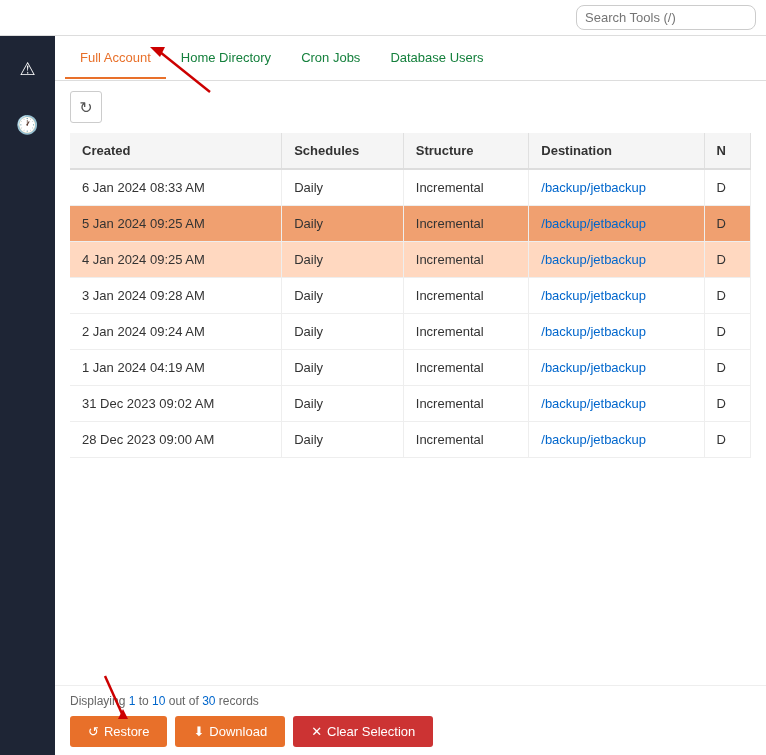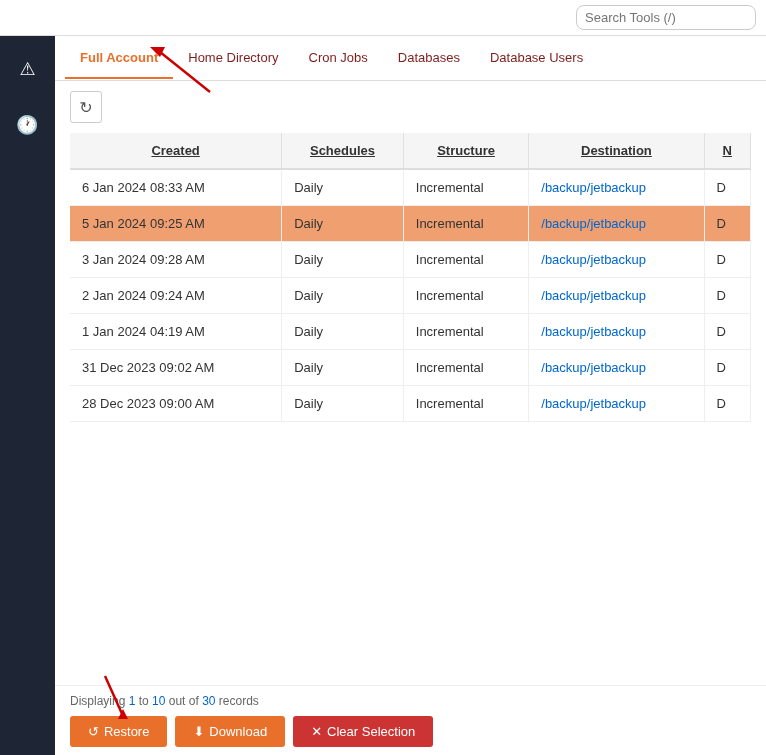--- a/index.html
+++ b/index.html
@@ -76,28 +76,28 @@
       padding: 0 10px;
       background: #fff;
       height: 45px;
       gap: 0;
       overflow: hidden;
     }
     .tab {
       padding: 12px 15px;
       font-size: 13px;
       cursor: pointer;
-      color: #7f1d1d;
+      color: #15803d;
       white-space: nowrap;
       border-bottom: 2px solid transparent;
     }
     .tab.active {
       color: #e8702a;
       border-bottom: 2px solid #e8702a;
-      font-weight: 700;
+      font-weight: 400;
     }
 
     
     .content-area {
       flex: 1;
       padding: 10px 15px;
       overflow-y: auto;
     }
 
     
@@ -120,26 +120,25 @@
     .data-table {
       width: 100%;
       border-collapse: collapse;
       font-size: 13px;
     }
     .data-table thead tr {
       background: #f5f5f5;
       border-bottom: 2px solid #ddd;
     }
     .data-table thead th {
-      text-align: center;
+      text-align: left;
       padding: 10px 12px;
       font-weight: 600;
       color: #333;
       border-right: 1px solid #e0e0e0;
-      text-decoration: underline;
     }
     .data-table tbody tr {
       border-bottom: 1px solid #eee;
     }
     .data-table tbody td {
       padding: 10px 12px;
       color: #333;
       border-right: 1px solid #eee;
     }
     .row-highlighted {
@@ -209,21 +208,20 @@
     <div class="sidebar-icon">⚠</div>
     <div class="sidebar-icon">🕐</div>
   </div>
 
   <div class="main-content">
 
     <div class="tabs">
       <div class="tab active">Full Account</div>
       <div class="tab">Home Directory</div>
       <div class="tab">Cron Jobs</div>
-      <div class="tab">Databases</div>
       <div class="tab">Database Users</div>
     </div>
 
     <div class="content-area">
 
       <svg style="position:absolute; top:42px; left:140px; z-index:100; pointer-events:none;" width="80" height="55" viewBox="0 0 80 55">
         <line x1="70" y1="50" x2="20" y2="10" stroke="#cc0000" stroke-width="2.5"></line>
         <polygon points="10,5 25,5 20,15" fill="#cc0000"></polygon>
       </svg>
 
@@ -242,20 +240,27 @@
         <tbody id="table-body">
         <tr>
               <td>6 Jan 2024 08:33 AM</td>
               <td>Daily</td>
               <td>Incremental</td>
               <td><a href="#" class="destination-link">/backup/jetbackup</a></td>
               <td>D</td>
             </tr>
             <tr class="row-highlighted">
               <td>5 Jan 2024 09:25 AM</td>
+              <td>Daily</td>
+              <td>Incremental</td>
+              <td><a href="#" class="destination-link">/backup/jetbackup</a></td>
+              <td>D</td>
+            </tr>
+            <tr class="row-light-highlight">
+              <td>4 Jan 2024 09:25 AM</td>
               <td>Daily</td>
               <td>Incremental</td>
               <td><a href="#" class="destination-link">/backup/jetbackup</a></td>
               <td>D</td>
             </tr>
             <tr>
               <td>3 Jan 2024 09:28 AM</td>
               <td>Daily</td>
               <td>Incremental</td>
               <td><a href="#" class="destination-link">/backup/jetbackup</a></td>

